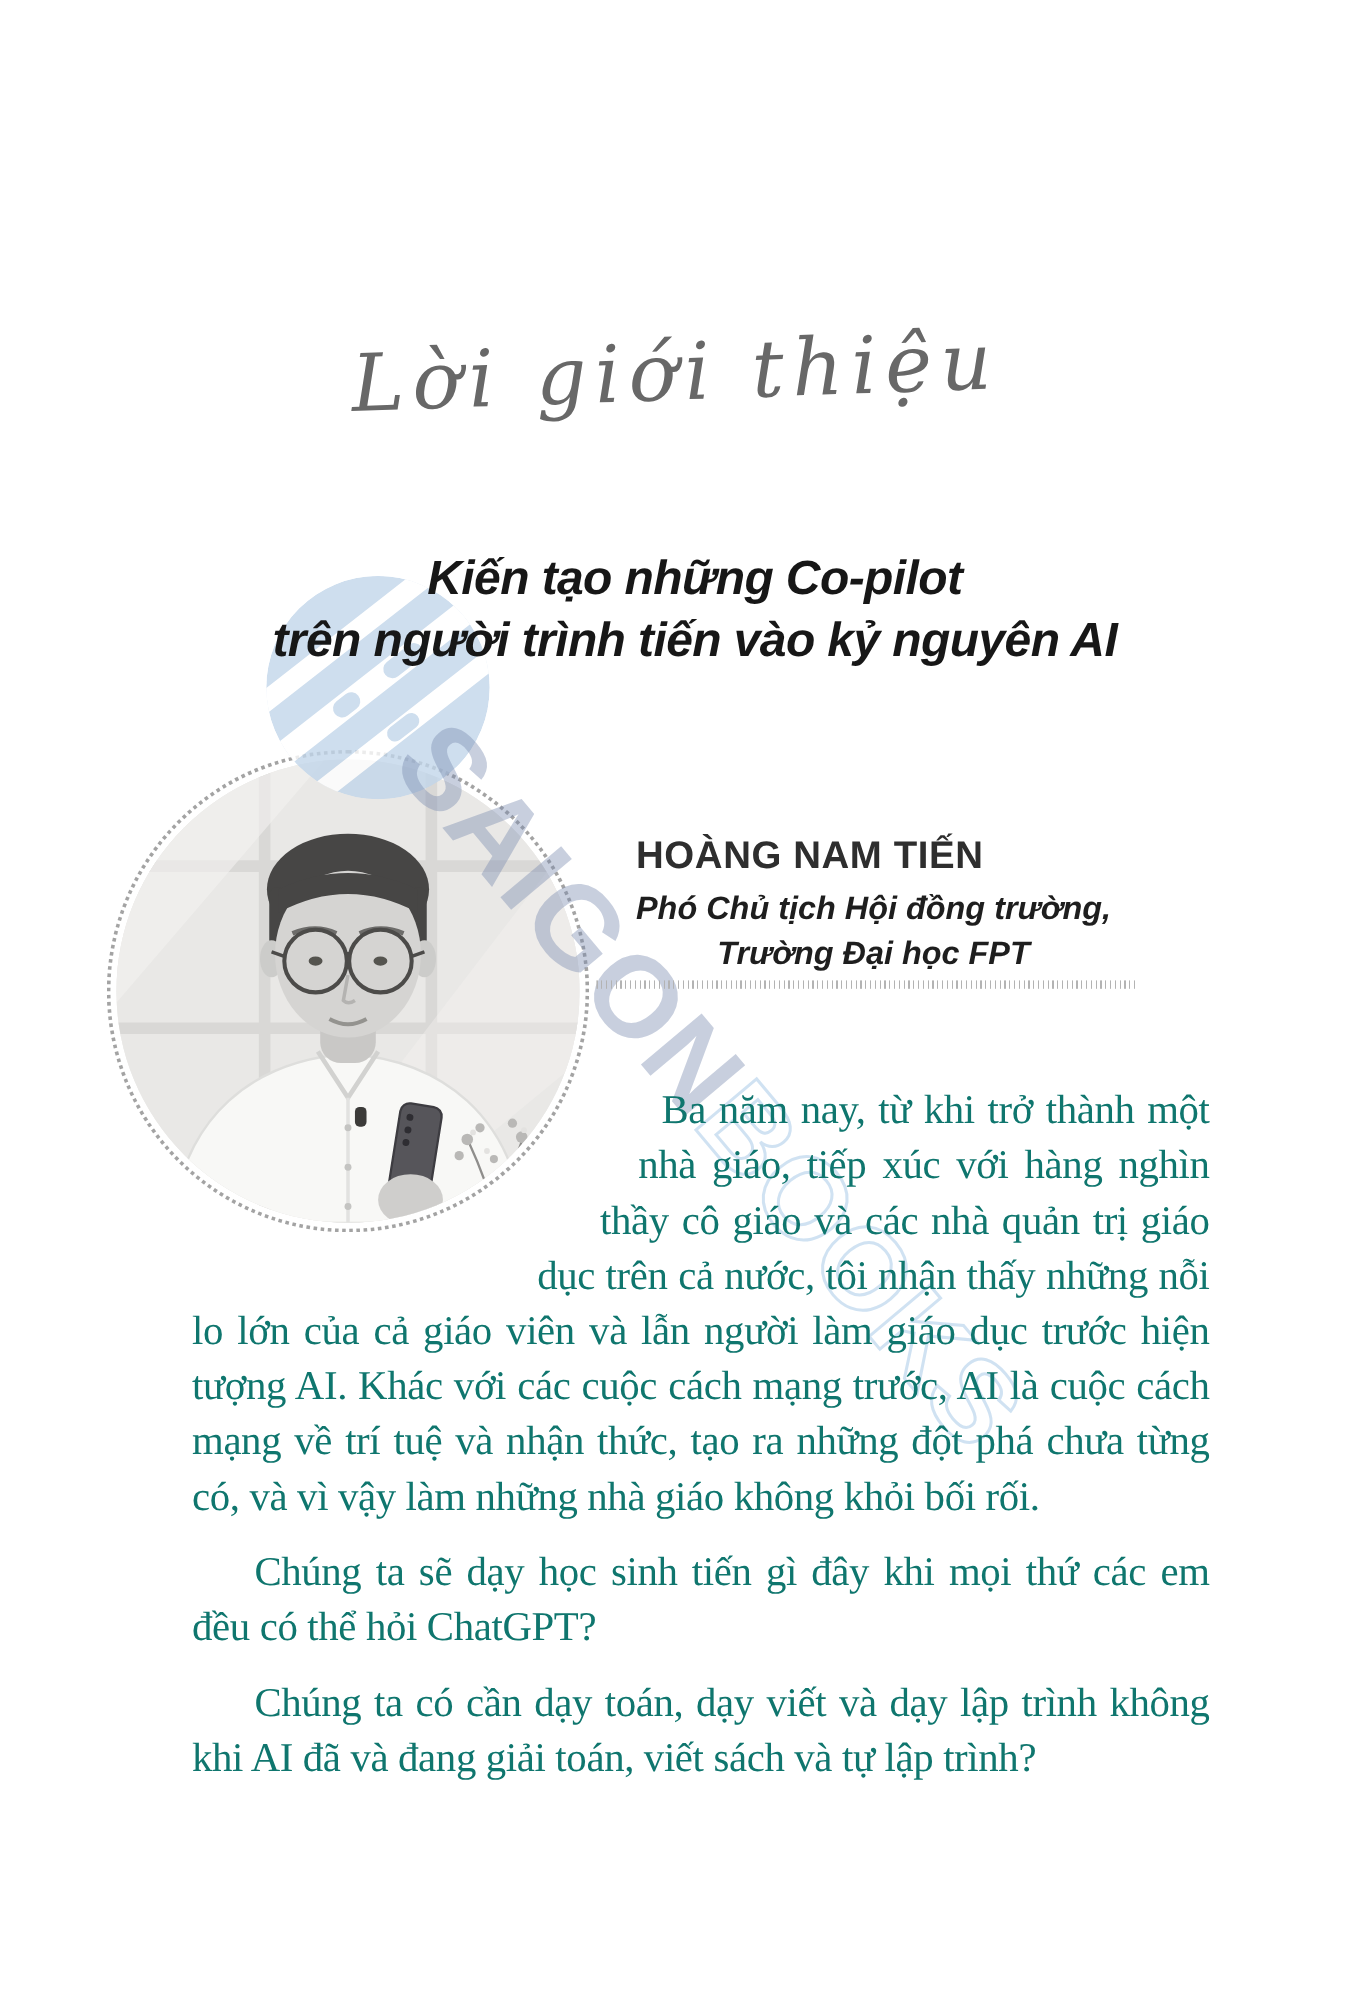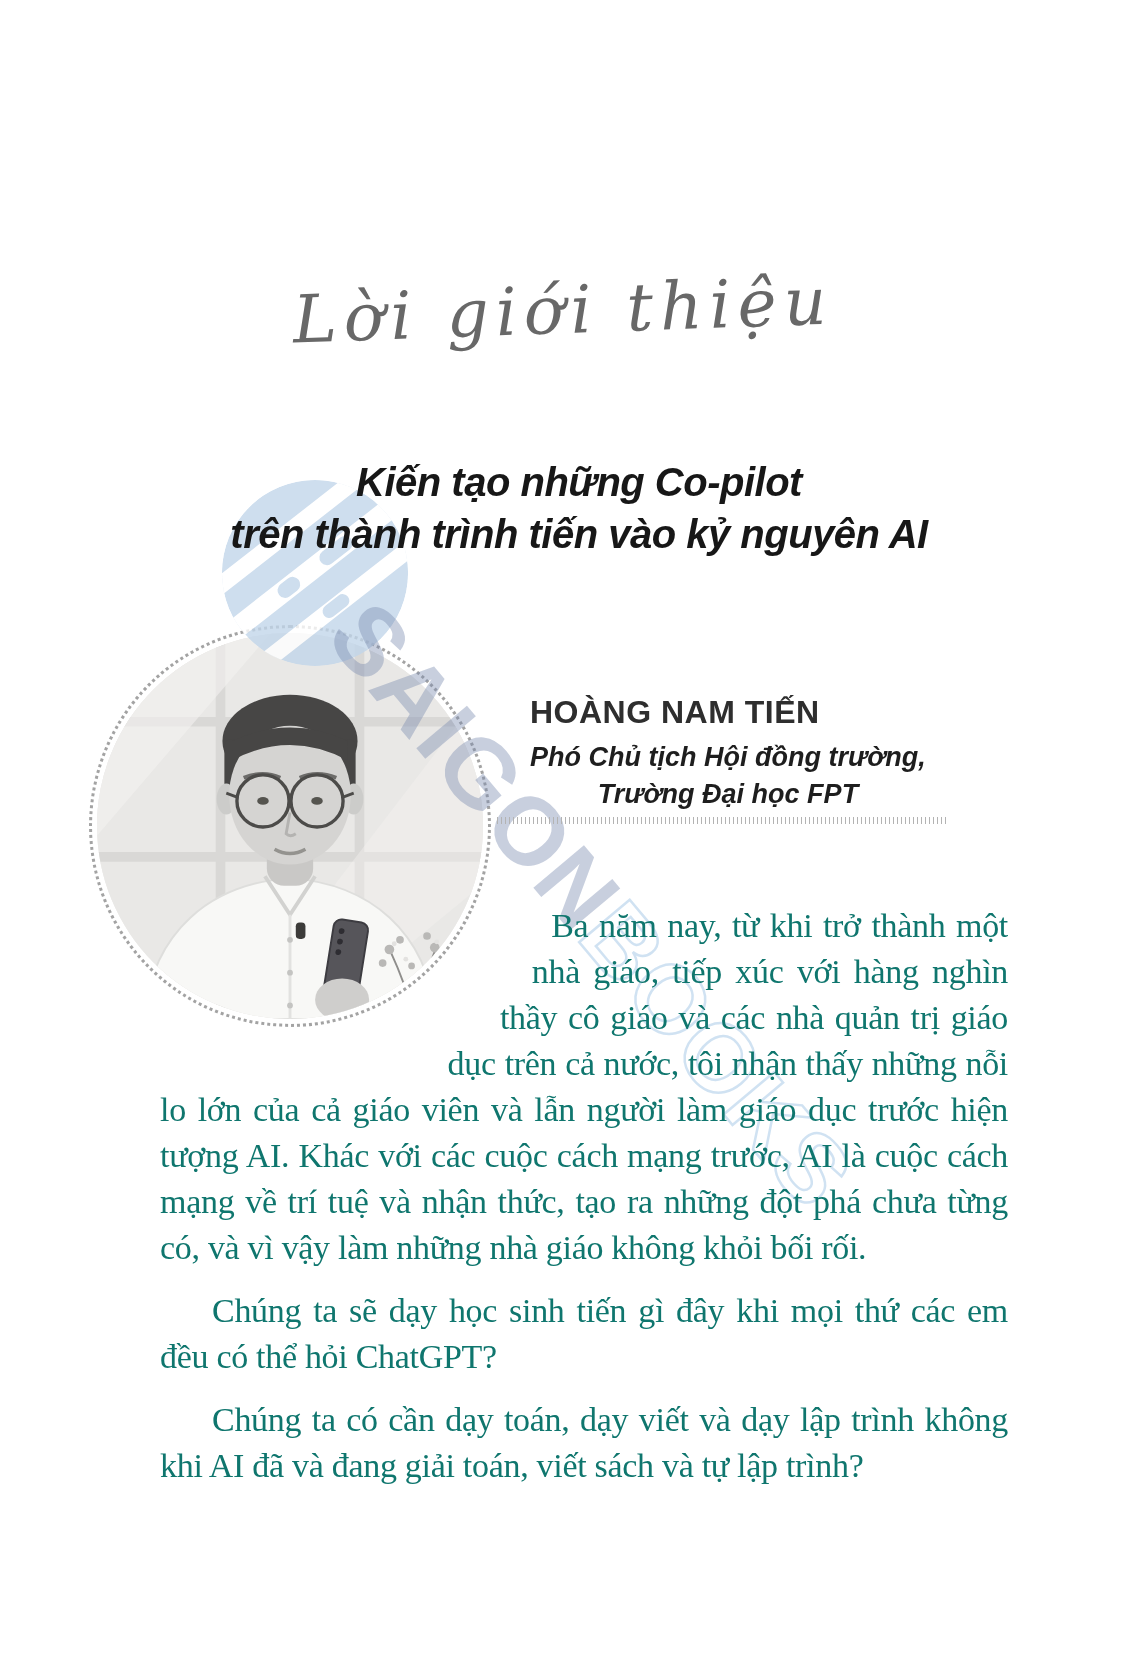--- a/index.html
+++ b/index.html
@@ -158,21 +158,21 @@
             <circle cx="320" cy="338" r="2.5"></circle>
         </g>
       </svg>
     </div>
   </div>
 
   <div class="script-heading">Lời giới thiệu</div>
 
   <h1 class="title">
     <span>Kiến tạo những Co-pilot</span><br>
-    <span>trên thành trình tiến vào kỷ nguyên AI</span>
+    <span>trên người trình tiến vào kỷ nguyên AI</span>
   </h1>
 
   <div class="author">
     <div class="author-name">HOÀNG NAM TIẾN</div>
     <div class="author-role">Phó Chủ tịch Hội đồng trường,</div>
     <div class="author-role">Trường Đại học FPT</div>
   </div>
 
   <div class="divider"></div>
 

